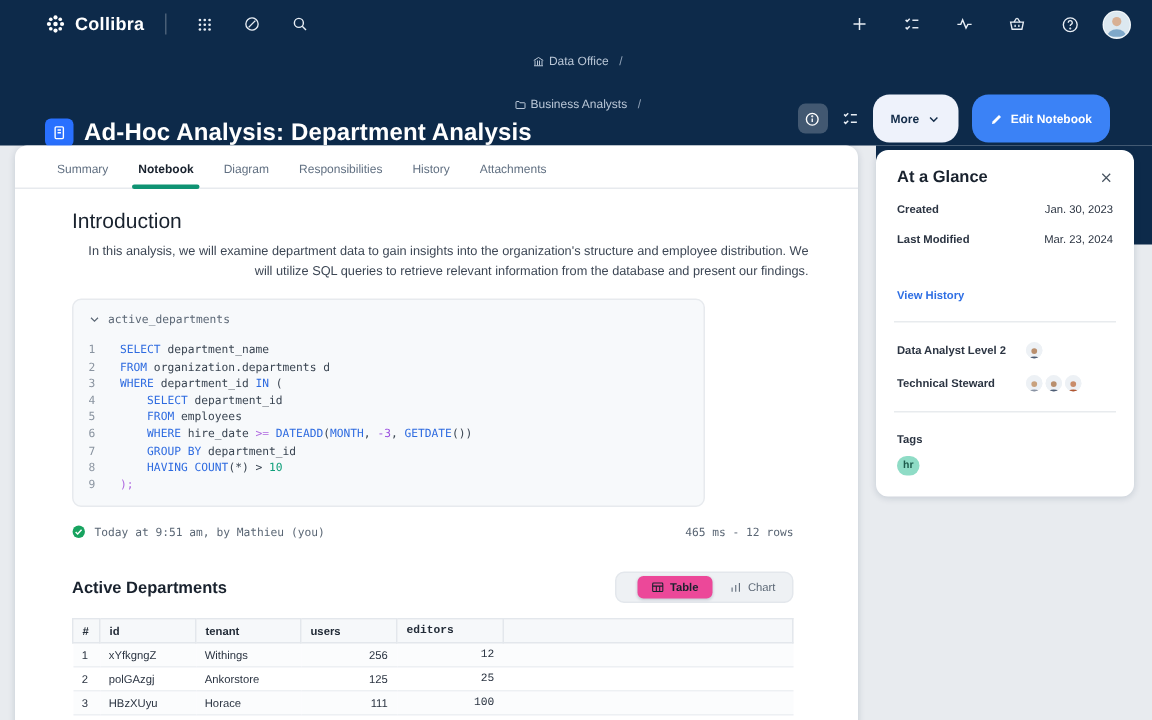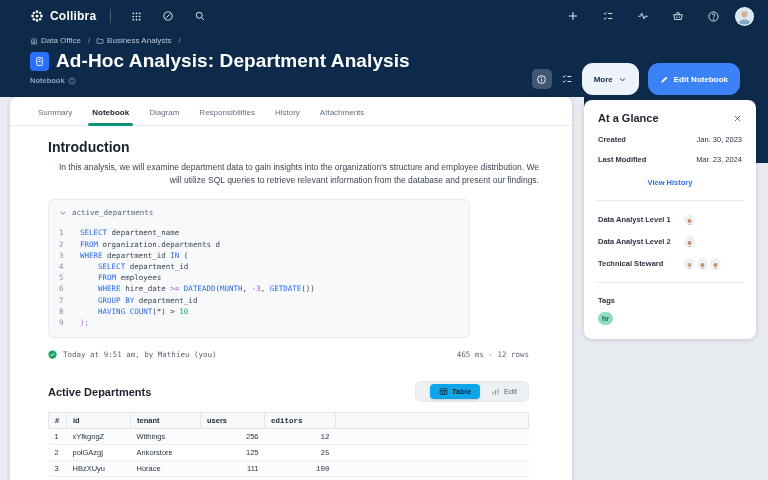--- a/index.html
+++ b/index.html
@@ -16,43 +16,43 @@
   .brand { display:flex; align-items:center; gap:6px; }
   .brand-name { font-size:12px; font-weight:bold; letter-spacing:.2px; }
   .tb-divider { width:1px; height:14px; background:rgba(255,255,255,.25); margin:0 12px 0 14px; }
   .tb-icon { width:26px; height:22px; display:flex; align-items:center; justify-content:center; color:#e8eef5; border-radius:4px; cursor:pointer; }
   .tb-spacer { flex:1; }
   .tb-right { display:flex; align-items:center; gap:9px; }
   .tb-avatar { width:19px; height:19px; border-radius:50%; overflow:hidden; border:1px solid rgba(255,255,255,.7); background:#cfe0ec; }
 
   
   .page-header { position:absolute; top:36px; left:30px; right:28px; color:#fff; }
-  .breadcrumb { display:flex; align-items:center; gap:6px; font-size:8px; color:#b9c6d6; }
+  .breadcrumb { display:flex; align-items:center; gap:20px; font-size:8px; color:#b9c6d6;flex-direction:column; }
   .crumb { display:flex; align-items:center; gap:3px; cursor:pointer; }
   .crumb::after { content:"/"; margin-left:4px; color:#8fa1b6; }
   .title-row { display:flex; align-items:center; gap:7px; margin-top:5px; }
   .asset-chip { width:19px; height:19px; border-radius:4px; background:#2970ff; display:flex; align-items:center; justify-content:center; }
-  .page-title { font-size:19px; font-weight:bold; letter-spacing:.1px; }
+  .page-title { font-size:16px; font-weight:bold; letter-spacing:.1px; }
   .subtitle-row { display:flex; align-items:center; gap:3px; margin-top:4px; font-size:7.5px; font-weight:bold; color:#8fa3bd; }
 
   .header-controls { position:absolute; top:27px; right:0; display:flex; align-items:center; gap:9px; }
   .ctl-info { width:20px; height:20px; border-radius:5px; background:rgba(255,255,255,.22); display:flex; align-items:center; justify-content:center; color:#fff; cursor:pointer; }
   .ctl-tasks { color:#e8eef5; display:flex; cursor:pointer; }
   .btn { display:flex; align-items:center; gap:5px; height:21px; border-radius:11px; padding:16px 12px; font-size:8px; font-weight:bold; cursor:pointer; border:none; font-family:inherit; }
   .btn-more { background:#eef2fb; color:#132c49; }
   .btn-edit { background:#3b82f6; color:#fff; }
 
   
   .main-card { position:absolute; left:10px; top:97px; width:562px; bottom:-6px; background:#fff; border-radius:8px 8px 0 0; box-shadow:0 1px 5px rgba(13,36,66,.16); overflow:hidden; }
   .tabs { display:flex; gap:20px; padding:0 28px; border-bottom:1px solid #e7eaee; }
   .tab { padding:11px 0 8px; font-size:8px; color:#617082; cursor:pointer; position:relative; }
   .tab.active { color:#19222e; font-weight:bold; }
   .tab.active::after { content:""; position:absolute; left:-4px; right:-4px; bottom:-1px; height:3px; border-radius:2px; background:#0f9373; }
   .card-body { padding:13px 33px 0 38px; }
-  .intro-h { font-size:14px; font-weight:bold; color:#19222e; }
+  .intro-h { font-size:14px; font-weight:normal; color:#19222e; }
   .intro-p { margin-top:6px; font-size:8.5px; line-height:1.55; color:#3c4654; max-width:500px;text-align:right; }
 
   
   .code-box { margin-top:12px; width:422px; background:#f7f9fb; border:1px solid #e7eaee; border-radius:6px; padding:8px 10px 9px; }
   .code-head { display:flex; align-items:center; gap:5px; font-family:"DejaVu Sans Mono", monospace; font-size:7.5px; color:#5b6775; cursor:pointer; }
   .code-lines { margin-top:10px; font-family:"DejaVu Sans Mono", monospace; font-size:7.5px; line-height:11.2px; white-space:pre; }
   .cl { display:flex; }
   .ln { width:12px; margin-right:9px; text-align:left; color:#8a94a0; flex:none; }
   .t-kw { color:#2e6be0; }
   .t-pl { color:#3a4552; }
@@ -62,21 +62,21 @@
 
   .run-row { margin-top:12px; width:481px; display:flex; align-items:center; font-family:"DejaVu Sans Mono", monospace; font-size:7.5px; color:#5b6775; }
   .run-row .chk { margin-right:6px; display:flex; }
   .run-meta { margin-left:auto; }
 
   
   .results-head { margin-top:22px; width:481px; display:flex; align-items:center; }
   .results-title { font-size:11px; font-weight:bold; color:#19222e; }
   .view-toggle { margin-left:auto; display:flex; background:#eef1f4; border:1px solid #e3e7ec; border-radius:6px; padding:2px; gap:2px; }
   .vt-btn { display:flex; align-items:center; gap:4px; font-size:7.5px; color:#5b6775; padding:3px 9px; border-radius:4px; cursor:pointer; }
-  .vt-btn.active { background:#0ea5e9; color:#19222e; font-weight:bold; box-shadow:0 1px 2px rgba(13,36,66,.18);margin-left:12px; }
+  .vt-btn.active { background:#ec4899; color:#19222e; font-weight:bold; box-shadow:0 1px 2px rgba(13,36,66,.18);margin-left:12px; }
 
   table.results { margin-top:10px; width:481px; border-collapse:collapse; font-size:7.5px; }
   table.results th { background:#f6f8fa; color:#232c38; text-align:left; font-weight:bold; padding:3px 6px; border:1px solid #e3e7ec; border-left:none; height:13px; }
   table.results th:first-child { border-left:1px solid #e3e7ec; }
   table.results td { color:#2b3442; padding:3px 6px; border-bottom:1px solid #edf0f3; height:12.6px; }
   table.results tr:nth-child(odd) td { background:#fbfcfd; }
   table.results .num { text-align:right; }
   .col-idx { width:18px; color:#707c8a; }
   .col-id { width:64px; }
   .col-tenant { width:70px; }
@@ -86,21 +86,21 @@
   table.results th.col-fill { background:#f6f8fa; }
 
   
   .side-card { position:absolute; left:584px; top:100px; width:172px; background:#fff; border-radius:8px; box-shadow:0 1px 5px rgba(13,36,66,.16); padding:12px 14px 14px; }
   .side-head { display:flex; align-items:center; }
   .side-title { font-size:11px; font-weight:bold; color:#19222e; }
   .side-close { margin-left:auto; color:#46525f; cursor:pointer; display:flex; }
   .fld { display:flex; margin-top:11px; font-size:7.5px; color:#2b3442; }
   .fld-label { font-weight:bold; }
   .fld-value { margin-left:auto; }
-  .hist-link { margin-top:14px; text-align:center; font-size:7.5px; font-weight:bold; color:#2f6fe4; cursor:pointer; }
+  .hist-link { margin-top:28px; text-align:left; font-size:7.5px; font-weight:bold; color:#2f6fe4; cursor:pointer; }
   .side-divider { height:1px; background:#e8ebee; margin:13px -2px; }
   .role-row { display:flex; align-items:center; margin-top:11px; }
   .role-row:first-child { margin-top:0; }
   .role-label { font-size:7.5px; font-weight:bold; color:#2b3442; width:86px; flex:none; }
   .avatars { display:flex; gap:2px; }
   .avatar { width:11px; height:11px; border-radius:50%; overflow:hidden; background:#edf1f5; cursor:pointer; flex:none; }
   .tags-label { font-size:7.5px; font-weight:bold; color:#2b3442; }
   .tag-list { margin-top:7px; display:flex; gap:4px; }
   .tag-pill { background:#8fdcc6; color:#1e5b4c; font-size:7px; font-weight:bold; padding:3px 4px; border-radius:8px; cursor:pointer; }
 </style>
@@ -325,21 +325,21 @@
               <span>Table</span>
             </div>
             <div class="vt-btn">
               <span style="display: flex;">
                 <svg width="9" height="9" viewBox="0 0 24 24" fill="none" stroke="currentColor" stroke-width="1.9">
                   <line x1="5.5" y1="12.5" x2="5.5" y2="20"></line>
                   <line x1="12" y1="8" x2="12" y2="20"></line>
                   <line x1="18.5" y1="4.5" x2="18.5" y2="20"></line>
                 </svg>
               </span>
-              <span>Edit</span>
+              <span>Chart</span>
             </div>
           </div>
       </div>
 
       <table class="results">
         <thead id="results-thead">
             <tr>
               <th class="col-idx">#</th>
               <th class="col-id">id</th>
               <th class="col-tenant">tenant</th>
@@ -400,30 +400,20 @@
       <span class="fld-value">Jan. 30, 2023</span>
     </div>
     <div class="fld">
       <span class="fld-label">Last Modified</span>
       <span class="fld-value">Mar. 23, 2024</span>
     </div>
     <div class="hist-link">View History</div>
     <div class="side-divider"></div>
     <div id="roles">
         <div class="role-row">
-          <span class="role-label">Data Analyst Level 1</span>
-          <span class="avatars">
-            <span class="avatar"><svg width="11" height="11" viewBox="0 0 20 20">
-                <rect width="20" height="20" fill="#edf1f5"></rect>
-                <circle cx="10" cy="7.3" r="3.5" fill="#c98d6b"></circle>
-                <path d="M2.3 19.8a7.7 6 0 0 1 15.4 0z" fill="#c2572e"></path>
-              </svg></span>
-          </span>
-        </div>
-        <div class="role-row">
           <span class="role-label">Data Analyst Level 2</span>
           <span class="avatars">
             <span class="avatar"><svg width="11" height="11" viewBox="0 0 20 20">
                 <rect width="20" height="20" fill="#edf1f5"></rect>
                 <circle cx="10" cy="7.3" r="3.5" fill="#b98f6e"></circle>
                 <path d="M2.3 19.8a7.7 6 0 0 1 15.4 0z" fill="#4e5d74"></path>
               </svg></span>
           </span>
         </div>
         <div class="role-row">

